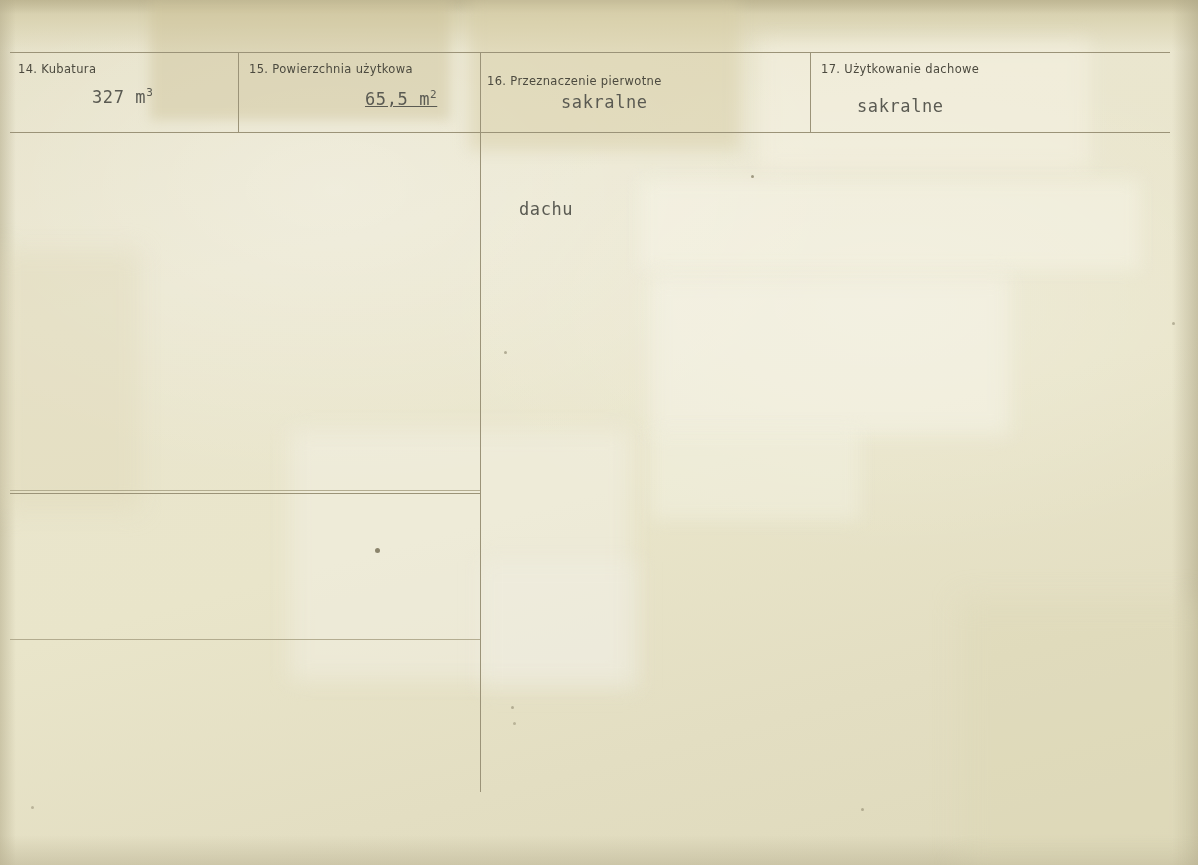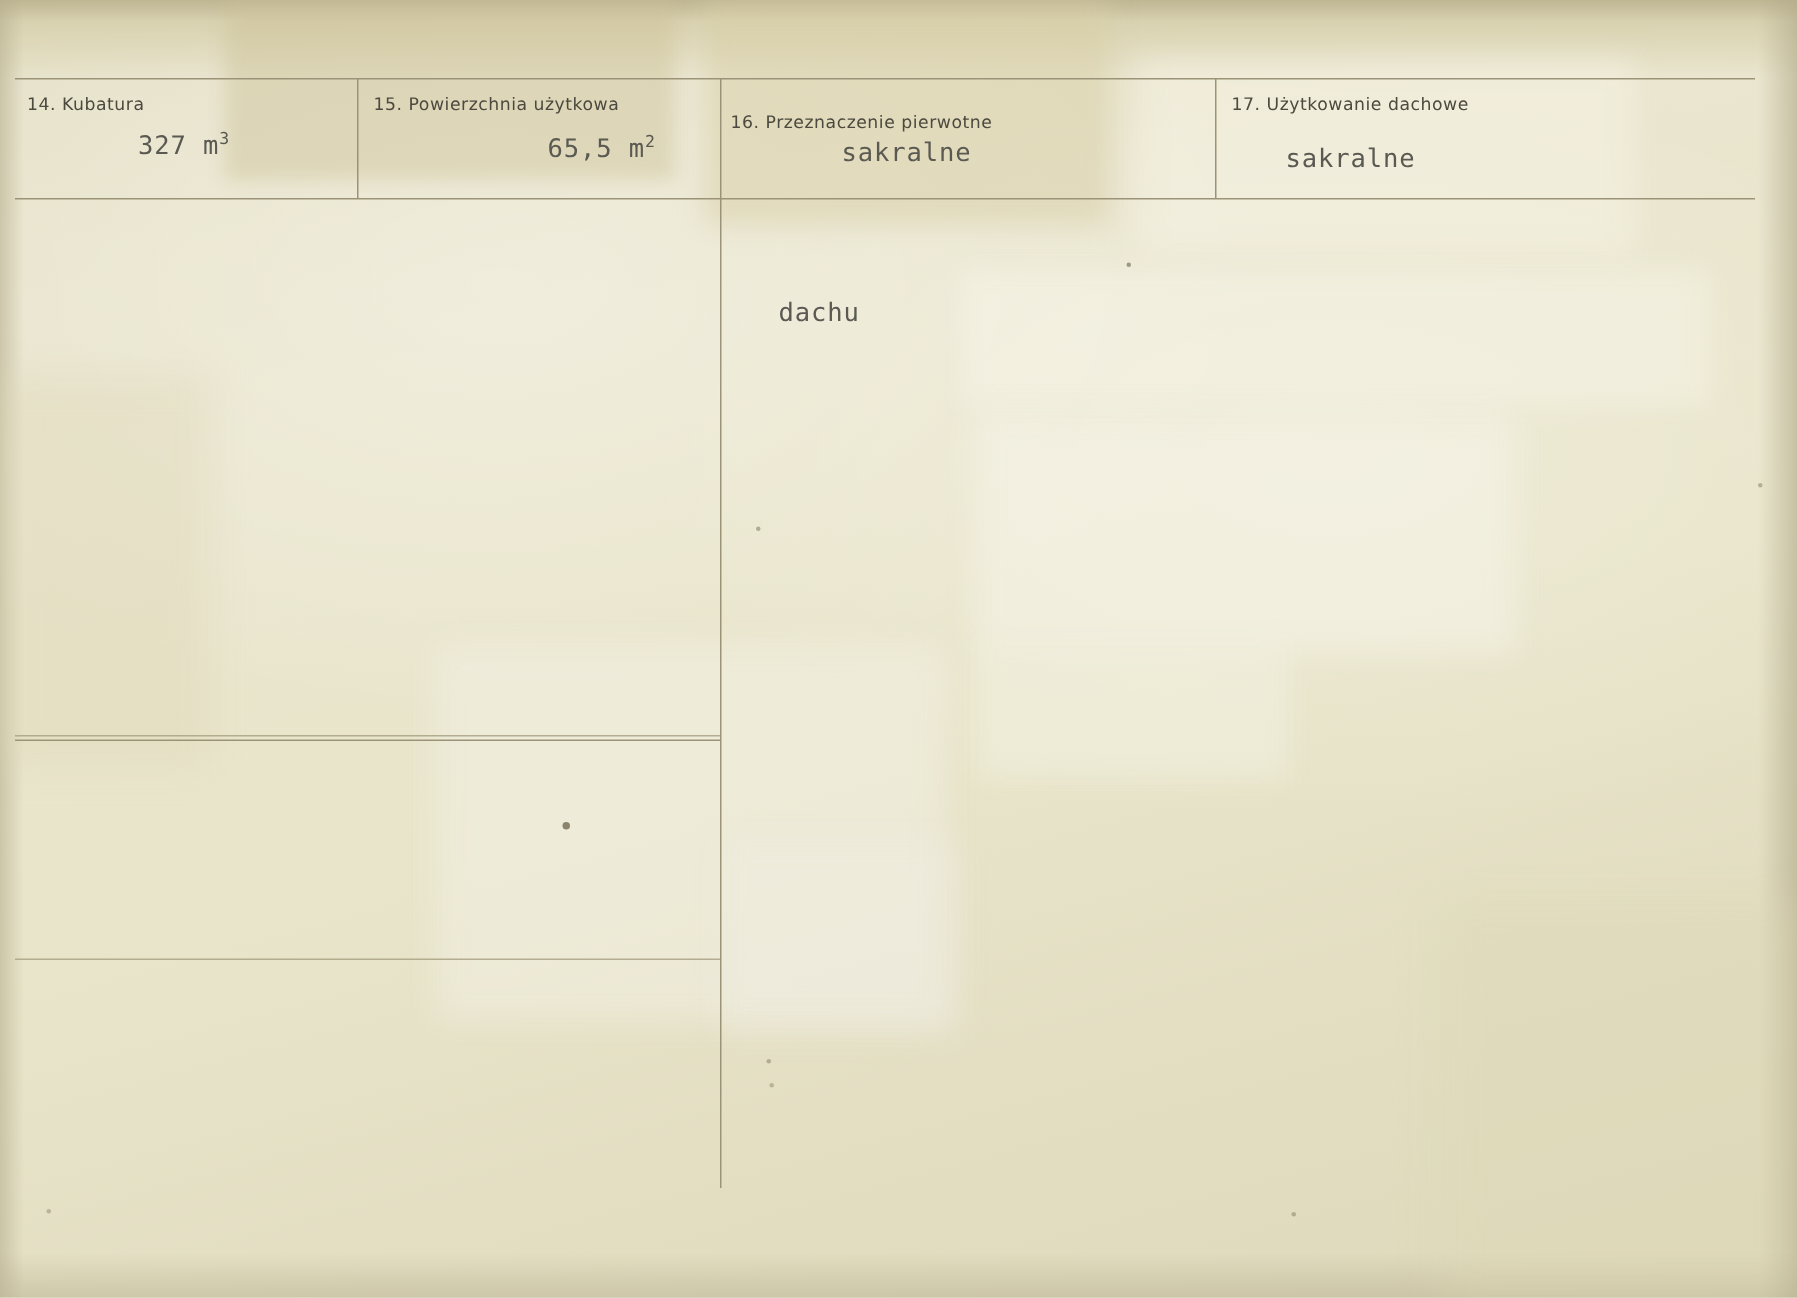--- a/index.html
+++ b/index.html
@@ -153,21 +153,21 @@
       <div class="typed num" style="position:absolute;left:82px;top:34px;">
         <span>327 m</span><sup>3</sup>
       </div>
     </div>
 
     <div class="cell" style="left:229px;top:0;width:241px;height:80px;">
       <div class="cell-label" style="position:absolute;left:10px;top:10px;">
         <span>15.</span>
         <span>Powierzchnia użytkowa</span>
       </div>
-      <div class="typed num" style="position:absolute;left:126px;top:36px;">
+      <div class="typed num" style="position:absolute;left:126px;top:36px;text-decoration:underline;">
         <span>65,5 m</span><sup>2</sup>
       </div>
     </div>
 
     <div class="cell" style="left:471px;top:0;width:329px;height:80px;">
       <div class="cell-label" style="position:absolute;left:6px;top:10px;margin-top:12px;">
         <span>16.</span>
         <span>Przeznaczenie pierwotne</span>
       </div>
       <div class="typed" style="position:absolute;left:80px;top:40px;">

